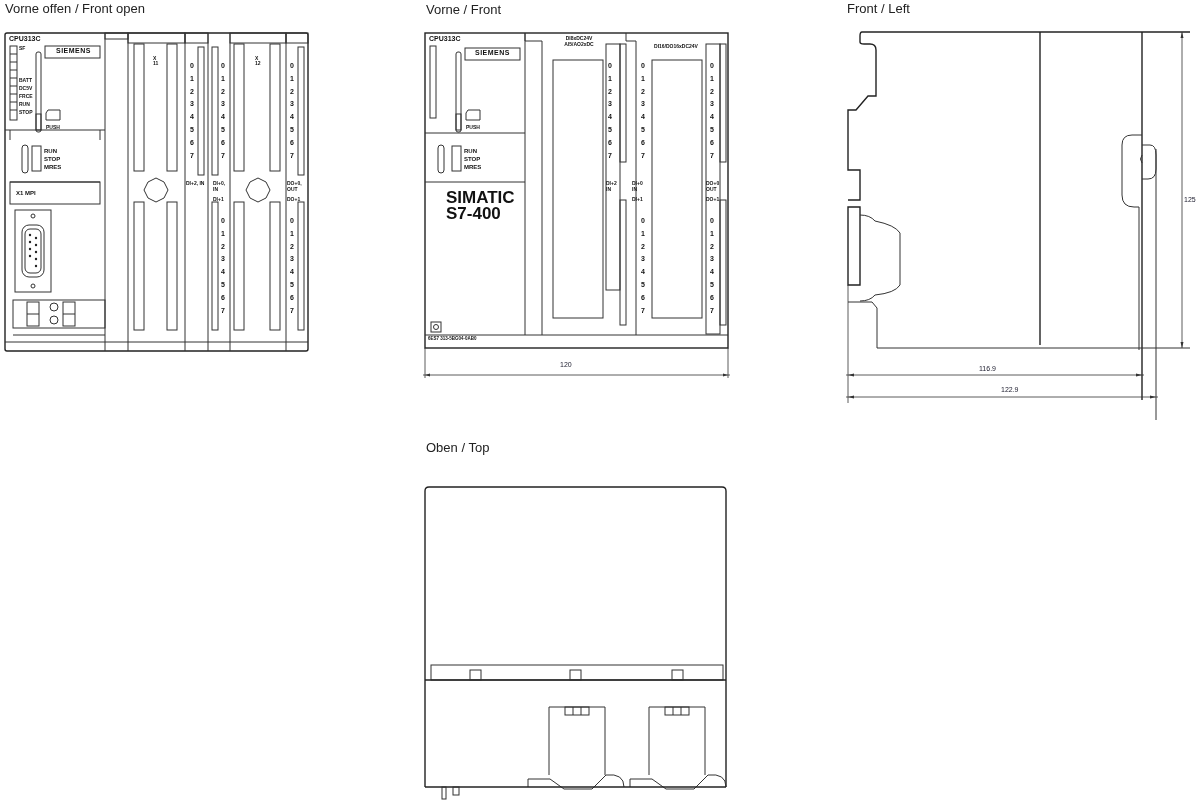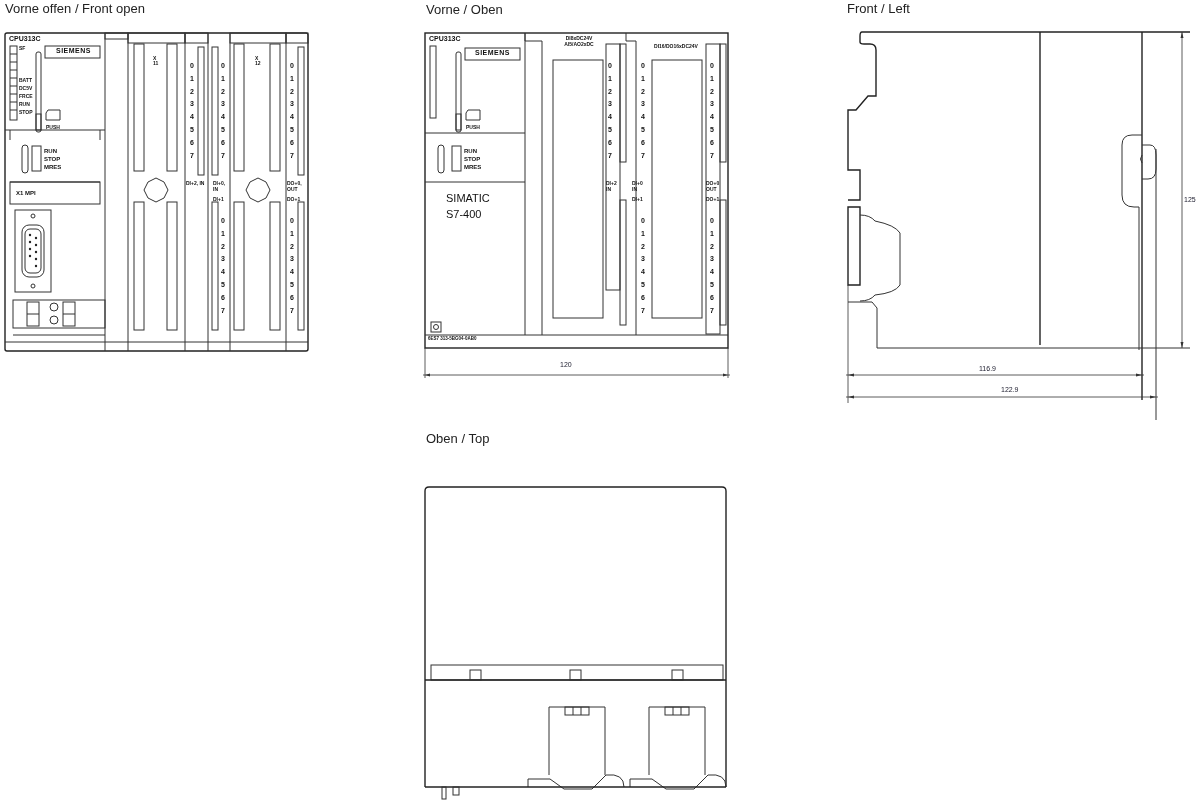--- a/index.html
+++ b/index.html
@@ -7,23 +7,23 @@
   .view-label{position:absolute;font-size:13px;color:#222;font-family:"Liberation Sans",sans-serif;}
   svg{position:absolute;overflow:visible;}
   .ln{stroke:#333;stroke-width:1;fill:none;}
   .lnb{stroke:#222;stroke-width:1.4;fill:none;}
   .dim{stroke:#333;stroke-width:0.8;fill:none;}
 </style>
 </head>
 <body>
 
 <div class="view-label" style="left:5px;top:1px;">Vorne offen / Front open</div>
-<div class="view-label" style="left:426px;top:2px;">Vorne / Oben</div>
+<div class="view-label" style="left:426px;top:2px;">Vorne / Front</div>
 <div class="view-label" style="left:847px;top:1px;">Front / Left</div>
-<div class="view-label" style="left:426px;top:431px;">Oben / Top</div>
+<div class="view-label" style="left:426px;top:440px;">Oben / Top</div>
 
 <div>
 <svg width="320" height="320" style="left:0;top:30px;" viewBox="0 0 320 320">
 
   <rect class="lnb" x="5" y="3" width="303" height="318" rx="2"></rect>
 
   <line class="ln" x1="105" y1="3" x2="105" y2="321"></line>
   <line class="ln" x1="128" y1="3" x2="128" y2="321"></line>
   <rect class="ln" x1="0" x="105" y="3" width="23" height="6"></rect>
 
@@ -231,21 +231,21 @@
   <path d="M5 345 l5 -1.5 v3 z M308 345 l-5 -1.5 v3 z" fill="#333"></path>
 </svg>
 <div style="position:absolute;left:429px;top:35px;font-size:7px;font-weight:bold;">CPU313C</div>
 <div style="position:absolute;left:466px;top:49px;width:53px;font-size:7px;font-weight:bold;text-align:center;letter-spacing:0.5px;">SIEMENS</div>
 <div style="position:absolute;left:466px;top:124px;font-size:5px;font-weight:bold;">PUSH</div>
 <div style="position:absolute;left:464px;top:147px;font-size:6px;font-weight:bold;line-height:8px;">
   <div>RUN</div>
   <div>STOP</div>
   <div>MRES</div>
 </div>
-<div style="position:absolute;left:446px;top:190px;font-size:11px;font-weight:normal;line-height:16px;">
+<div style="position:absolute;left:446px;top:190px;font-size:17px;font-weight:bold;line-height:16px;">
   <div>SIMATIC</div>
   <div>S7-400</div>
 </div>
 <div style="position:absolute;left:428px;top:336px;font-size:4.5px;font-weight:bold;">6ES7 313-5BG04-0AB0</div>
 <div style="position:absolute;left:553px;top:35px;width:52px;font-size:5px;font-weight:bold;text-align:center;white-space:pre;line-height:6px;">DI8xDC24V
 AI5/AO2xDC</div>
 <div style="position:absolute;left:648px;top:43px;width:56px;font-size:5px;font-weight:bold;text-align:center;">DI16/DO16xDC24V</div>
 
 <div style="position:absolute;left:606px;top:60px;font-size:7px;font-weight:bold;line-height:12.8px;width:8px;text-align:center;">
   <div>0</div>

